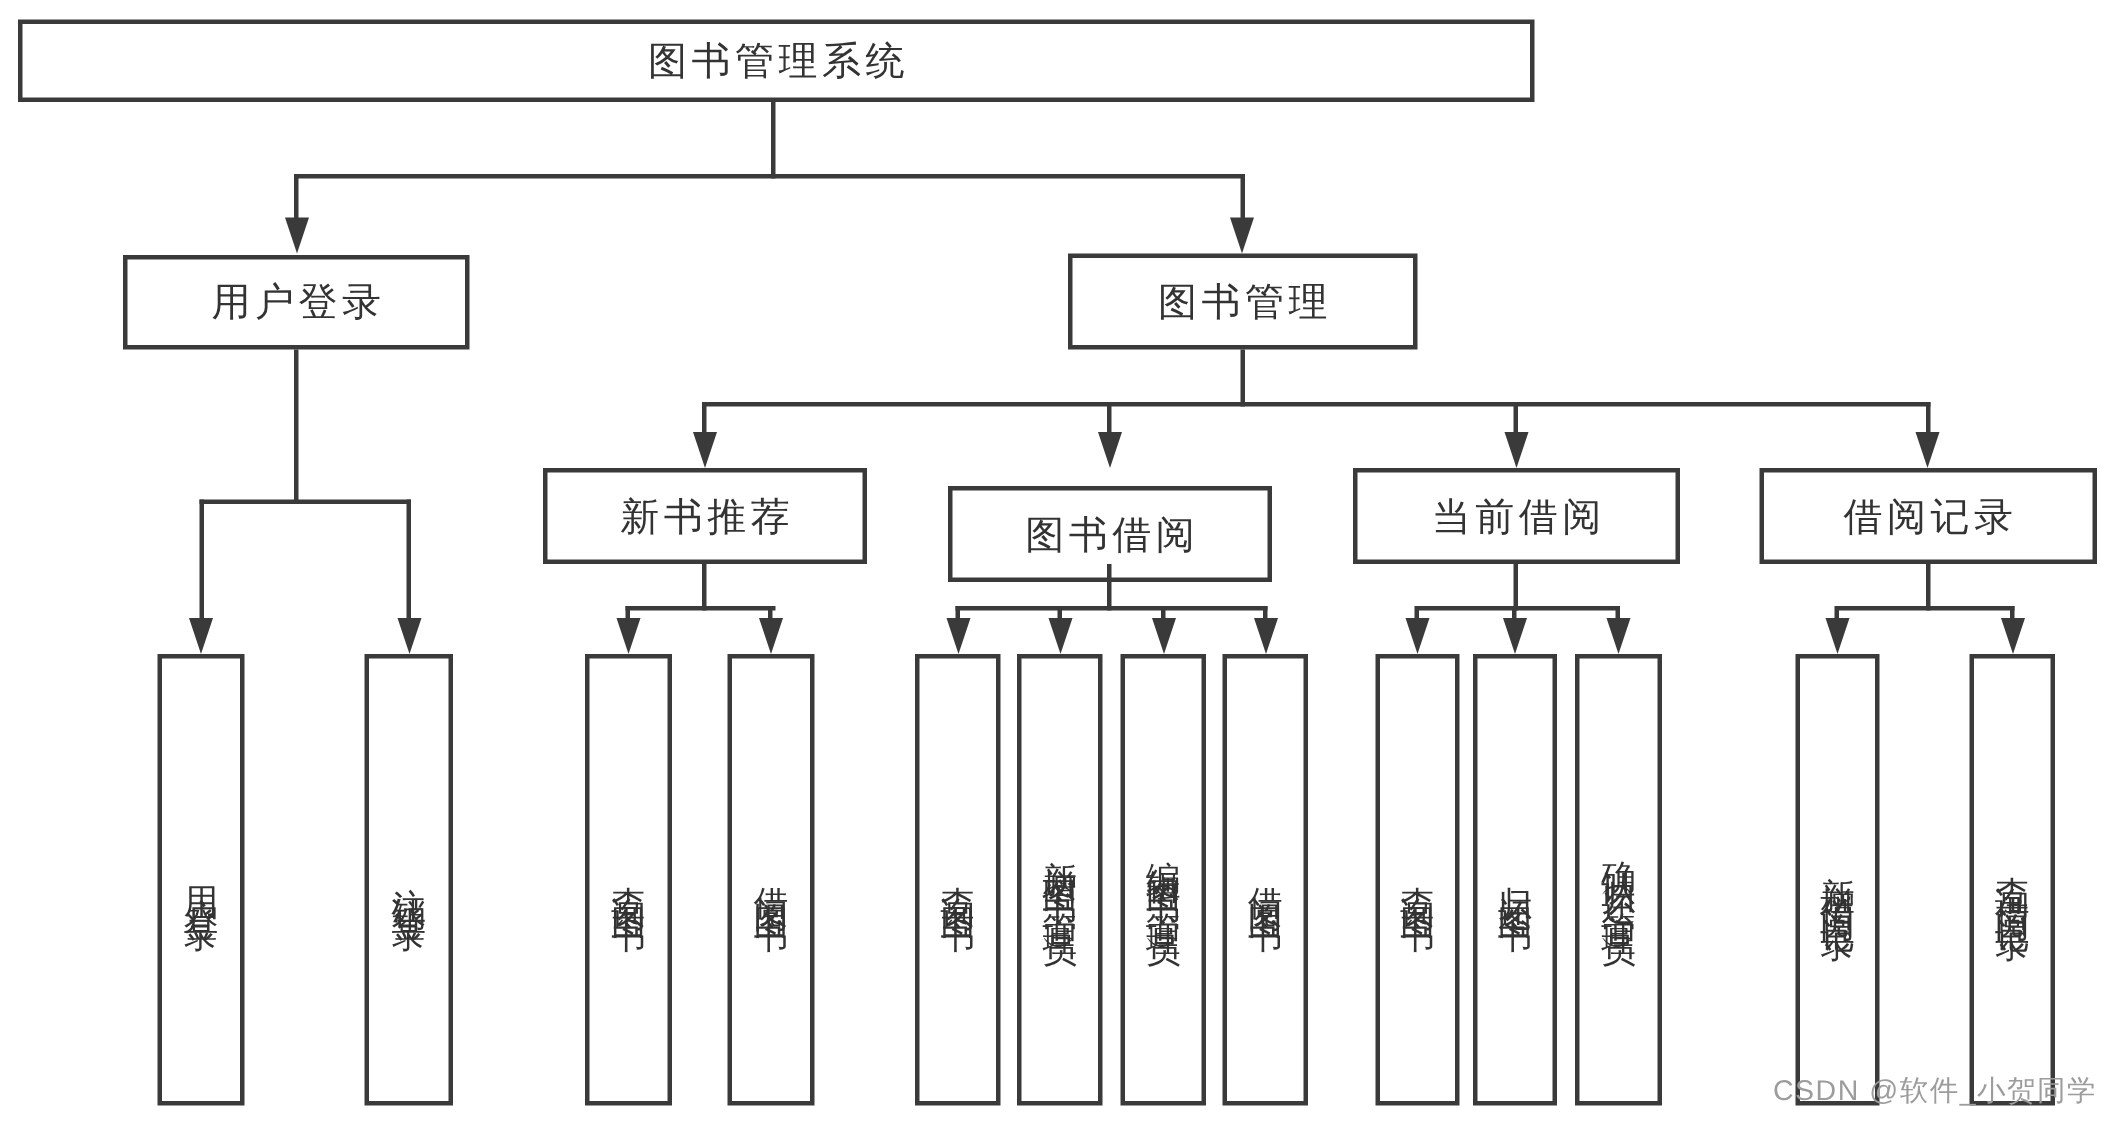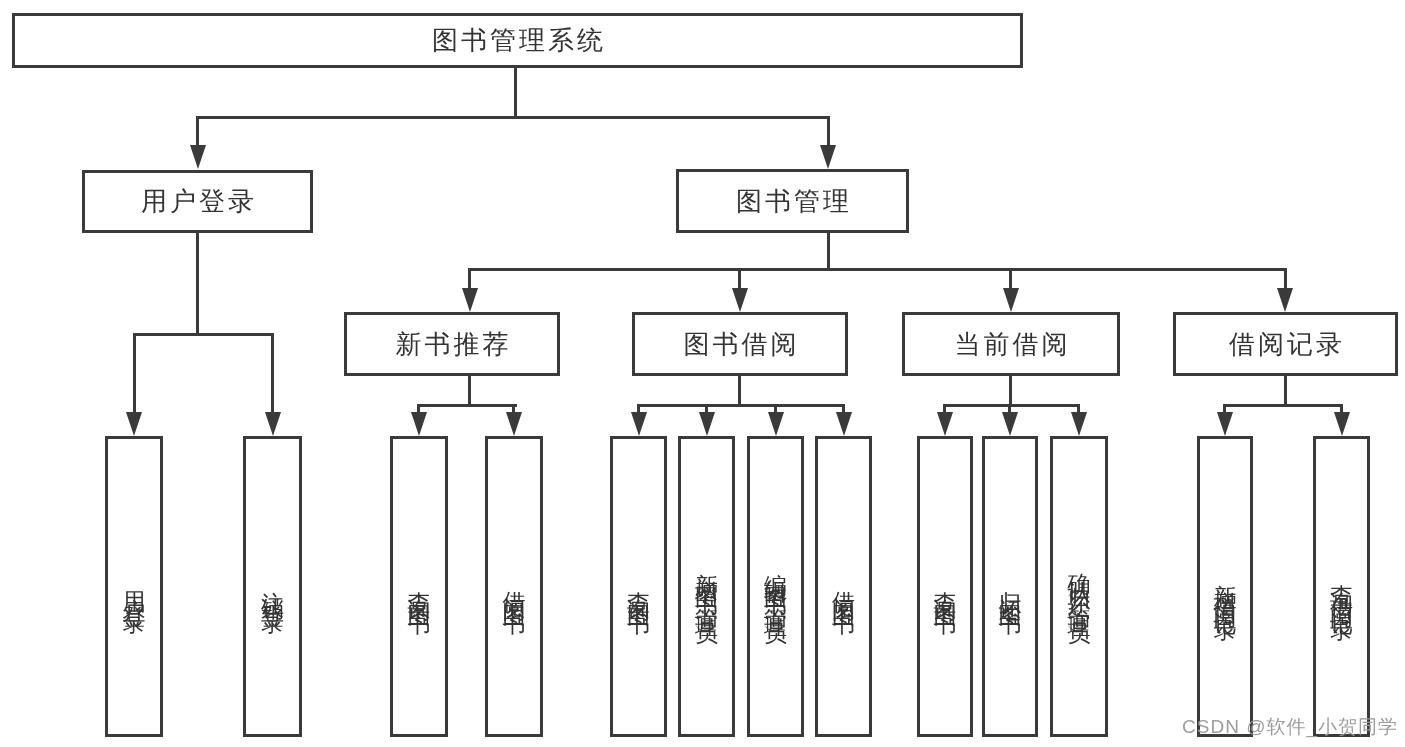--- a/index.html
+++ b/index.html
@@ -73,21 +73,21 @@
   <div class="vline" style="left:514px;top:68px;height:51px;"></div>
   <div class="hline" style="left:197px;top:116px;width:633px;"></div>
   <div class="vline" style="left:196px;top:116px;height:30px;"></div>
   <div class="arrow" style="left:190px;top:145px;"></div>
   <div class="vline" style="left:827px;top:116px;height:30px;"></div>
   <div class="arrow" style="left:820px;top:145px;"></div>
 
   <div class="node" style="left:82px;top:170px;width:231px;height:63px;">
     <span>用户登录</span>
   </div>
-  <div class="node" style="left:676px;top:169px;width:233px;height:64px;">
+  <div class="node" style="left:712px;top:169px;width:233px;height:64px;">
     <span>图书管理</span>
   </div>
 
   <div class="vline" style="left:196px;top:233px;height:102px;"></div>
   <div class="hline" style="left:133px;top:333px;width:141px;"></div>
   <div class="vline" style="left:133px;top:333px;height:80px;"></div>
   <div class="arrow" style="left:126px;top:412px;"></div>
   <div class="vline" style="left:271px;top:333px;height:80px;"></div>
   <div class="arrow" style="left:265px;top:412px;"></div>
 
@@ -95,24 +95,24 @@
   <div class="hline" style="left:468px;top:268px;width:819px;"></div>
   <div class="vline" style="left:468px;top:268px;height:22px;"></div>
   <div class="arrow" style="left:462px;top:288px;"></div>
   <div class="vline" style="left:738px;top:268px;height:22px;"></div>
   <div class="arrow" style="left:732px;top:288px;"></div>
   <div class="vline" style="left:1009px;top:268px;height:22px;"></div>
   <div class="arrow" style="left:1003px;top:288px;"></div>
   <div class="vline" style="left:1284px;top:268px;height:22px;"></div>
   <div class="arrow" style="left:1277px;top:288px;"></div>
 
-  <div class="node" style="left:344px;top:312px;width:216px;height:64px;">
+  <div class="node" style="left:362px;top:312px;width:216px;height:64px;">
     <span>新书推荐</span>
   </div>
-  <div class="node" style="left:632px;top:312px;width:216px;height:64px;">
+  <div class="node" style="left:632px;top:324px;width:216px;height:64px;">
     <span>图书借阅</span>
   </div>
   <div class="node" style="left:1173px;top:312px;width:225px;height:64px;">
     <span>借阅记录</span>
   </div>
   <div class="node" style="left:902px;top:312px;width:218px;height:64px;">
     <span>当前借阅</span>
   </div>
 
   <div class="vline" style="left:468px;top:376px;height:31px;"></div>

